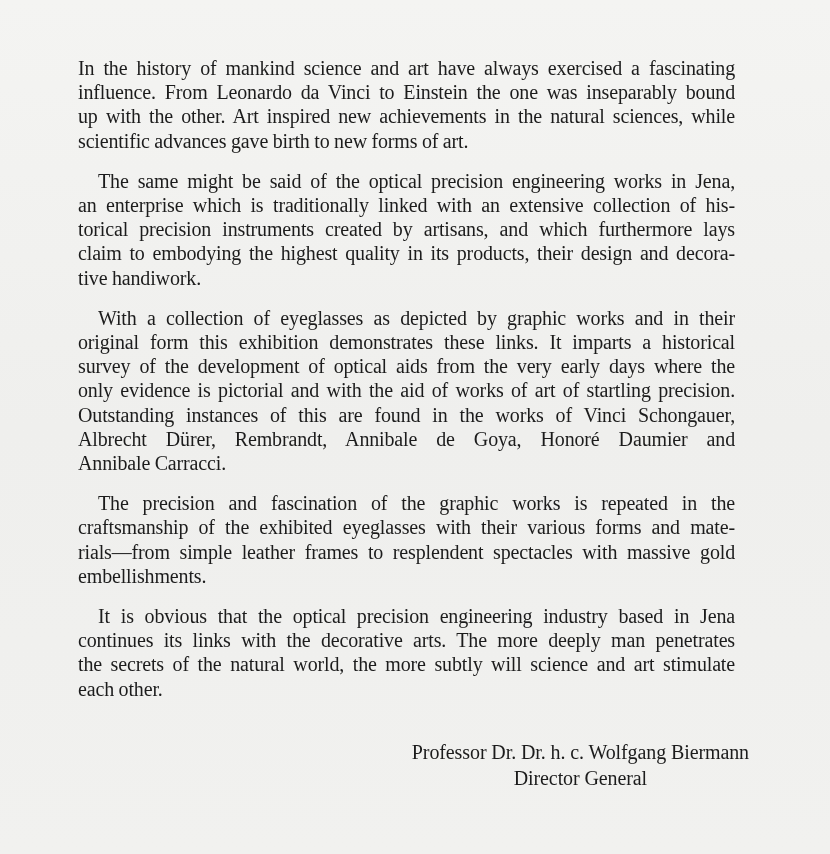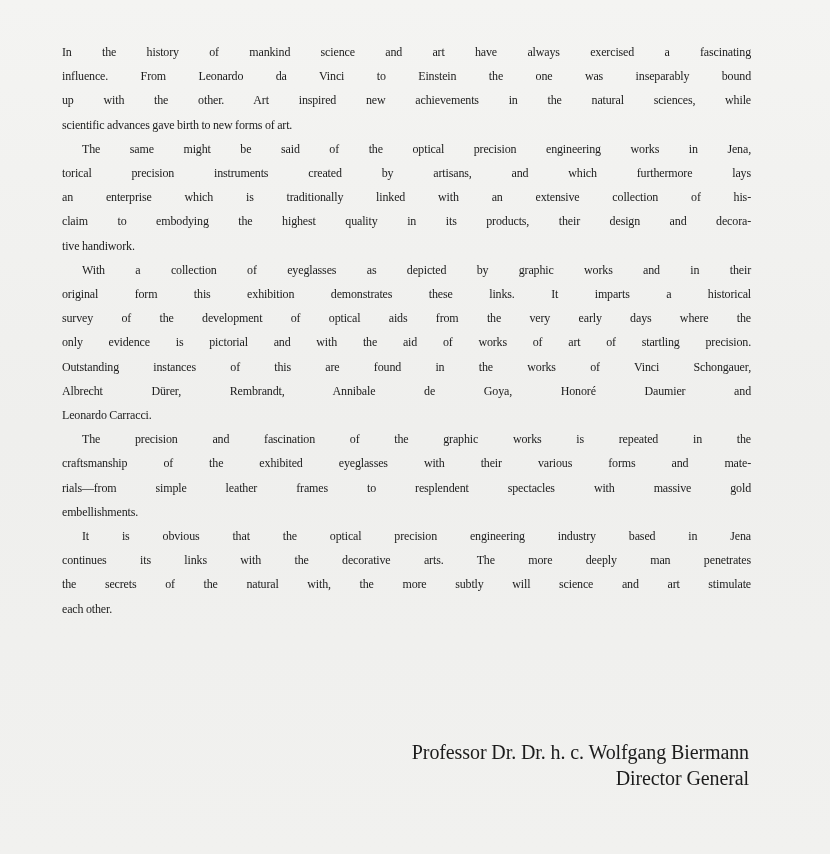--- a/index.html
+++ b/index.html
@@ -16,85 +16,85 @@
       color: #1c1c1c;
       font-family: "Liberation Serif", "DejaVu Serif", serif;
     }
     .page {
       position: absolute;
       left: 62px;
       top: 40px;
       width: 689px;
     }
     .para {
-      font-size: 12px;
+      font-size: 20px;
       line-height: 24.2px;
       text-align: justify;
-      margin: 0;
+      margin: 16px;
       letter-spacing: -0.15px;
       word-spacing: -0.3px;
       hyphens: manual;
     }
     .line {
       display: block;
       text-align: justify;
       text-align-last: justify;
     }
     .line.last {
       text-align-last: left;
     }
     .signature {
       position: absolute;
       right: 81px;
       top: 739px;
-      text-align: right;
+      text-align: center;
       font-size: 20px;
       line-height: 26px;
       letter-spacing: -0.1px;
     }
     .signature div {
       display: block;
     }
   </style>
 </head>
 <body>
 
 <div class="page">
   <p class="para">
     <span class="line">In the history of mankind science and art have always exercised a fascinating</span>
     <span class="line">influence. From Leonardo da Vinci to Einstein the one was inseparably bound</span>
     <span class="line">up with the other. Art inspired new achievements in the natural sciences, while</span>
     <span class="line last">scientific advances gave birth to new forms of art.</span>
   </p>
   <p class="para">
     <span class="line" style="padding-left:20px">The same might be said of the optical precision engineering works in Jena,</span>
+    <span class="line">an enterprise which is traditionally linked with an extensive collection of his-</span>
     <span class="line">torical precision instruments created by artisans, and which furthermore lays</span>
-    <span class="line">an enterprise which is traditionally linked with an extensive collection of his-</span>
     <span class="line">claim to embodying the highest quality in its products, their design and decora-</span>
     <span class="line last">tive handiwork.</span>
   </p>
   <p class="para">
     <span class="line" style="padding-left:20px">With a collection of eyeglasses as depicted by graphic works and in their</span>
     <span class="line">original form this exhibition demonstrates these links. It imparts a historical</span>
     <span class="line">survey of the development of optical aids from the very early days where the</span>
     <span class="line">only evidence is pictorial and with the aid of works of art of startling precision.</span>
     <span class="line">Outstanding instances of this are found in the works of Vinci Schongauer,</span>
     <span class="line">Albrecht Dürer, Rembrandt, Annibale de Goya, Honoré Daumier and</span>
-    <span class="line last">Leonardo Carracci.</span>
+    <span class="line last">Annibale Carracci.</span>
   </p>
   <p class="para">
     <span class="line" style="padding-left:20px">The precision and fascination of the graphic works is repeated in the</span>
     <span class="line">craftsmanship of the exhibited eyeglasses with their various forms and mate-</span>
     <span class="line">rials—from simple leather frames to resplendent spectacles with massive gold</span>
     <span class="line last">embellishments.</span>
   </p>
   <p class="para">
     <span class="line" style="padding-left:20px">It is obvious that the optical precision engineering industry based in Jena</span>
     <span class="line">continues its links with the decorative arts. The more deeply man penetrates</span>
-    <span class="line">the secrets of the natural with, the more subtly will science and art stimulate</span>
+    <span class="line">the secrets of the natural world, the more subtly will science and art stimulate</span>
     <span class="line last">each other.</span>
   </p>
 </div>
 
 <div class="signature">
   <div>Professor Dr. Dr. h. c. Wolfgang Biermann</div>
   <div>Director General</div>
 </div>
 
 </body></html>

